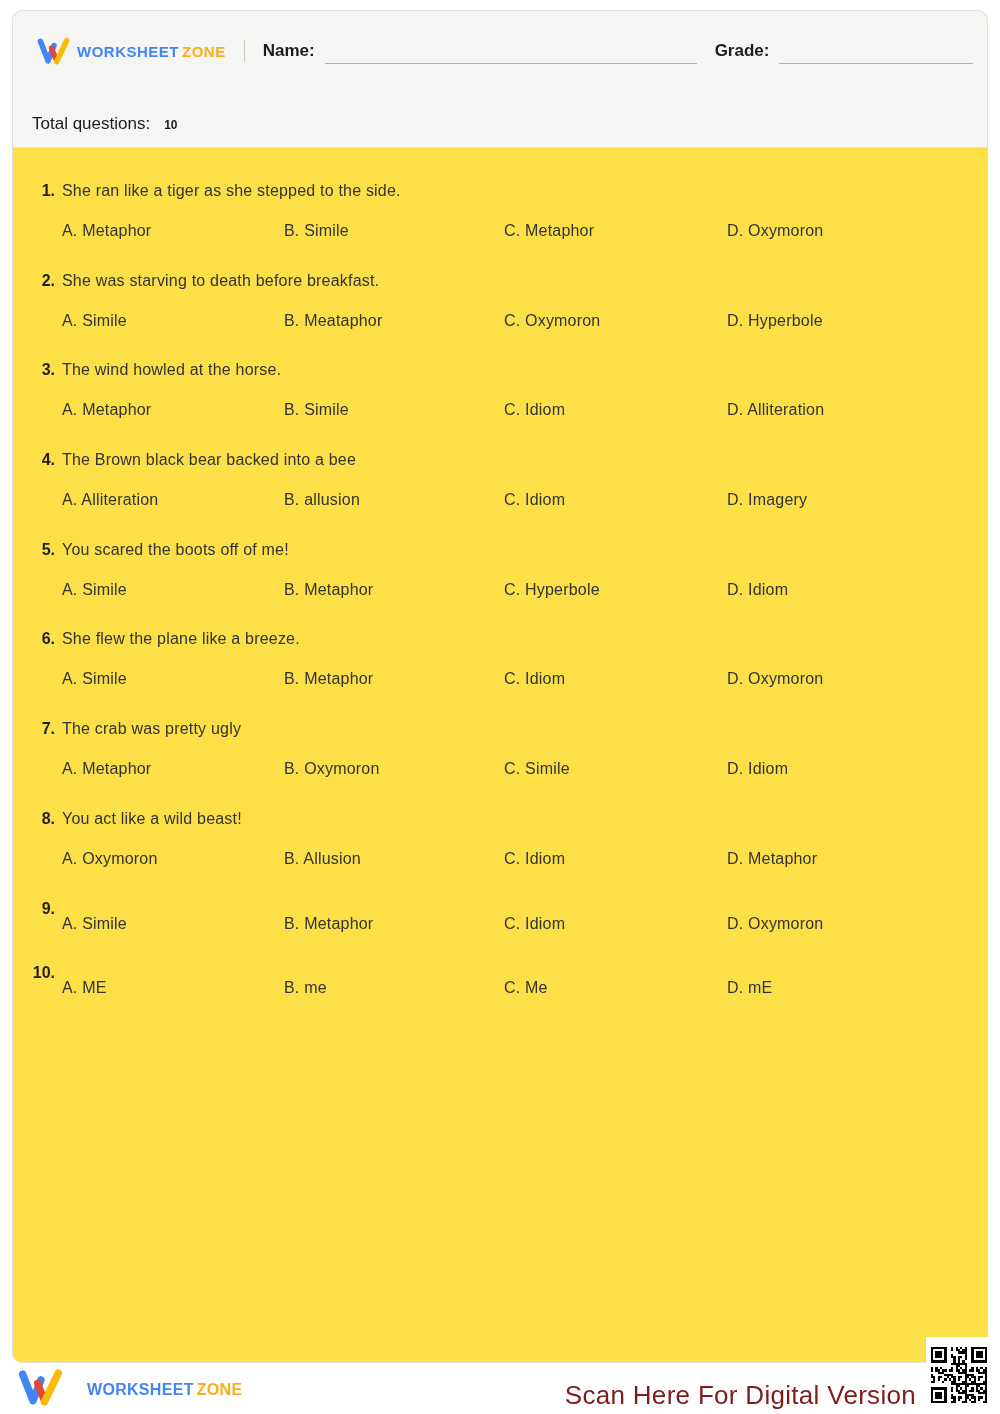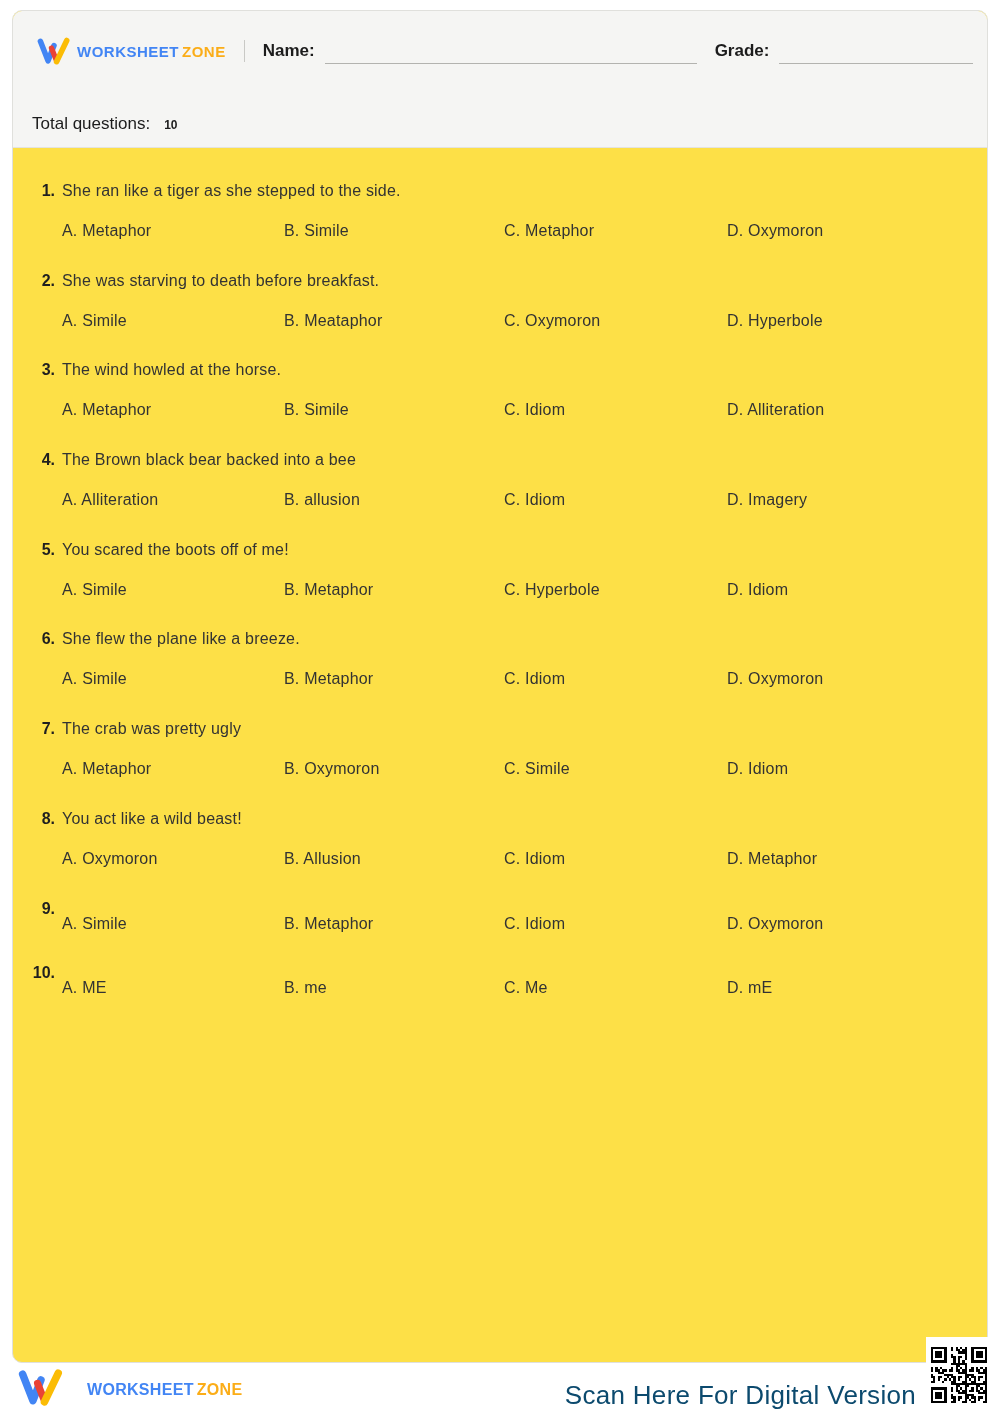--- a/index.html
+++ b/index.html
@@ -46,21 +46,21 @@
   .q-text { font-size:16px; color:#333333; line-height:25px; letter-spacing:.2px; }
   .options {
     display:grid; grid-template-columns:222px 220px 223px auto;
     margin-top:15px;
   }
   .option { font-size:16px; color:#333333; line-height:25px; letter-spacing:.2px; }
   
   .footer-brand { position:absolute; left:18px; top:1368px; display:flex; align-items:center; }
   .wordmark-lg { font-size:16px; letter-spacing:.3px; margin-left:23px; }
   .scan-text {
-    position:absolute; right:84px; top:1380px; font-size:26px; color:#0c4a6e;
+    position:absolute; right:84px; top:1380px; font-size:26px; color:#7f1d1d;
     letter-spacing:.3px; white-space:nowrap;
   }
   .qr-box {
     position:absolute; left:926px; top:1337px; width:66px; height:77px;
     background:#ffffff; z-index:5; display:flex; justify-content:center;
   }
   .qr-box svg { margin-top:10px; }
 </style>
 </head>
 <body>

